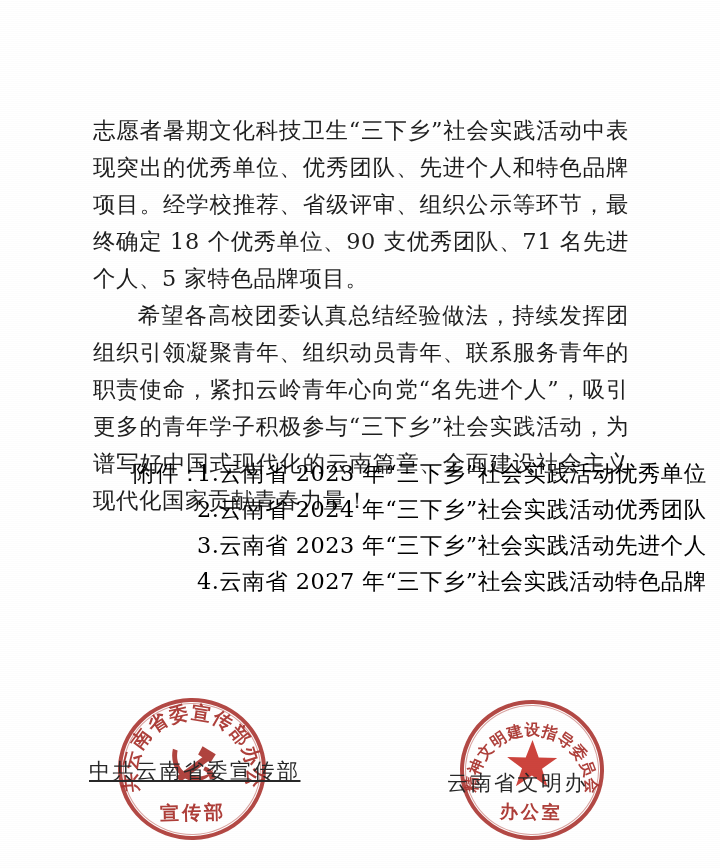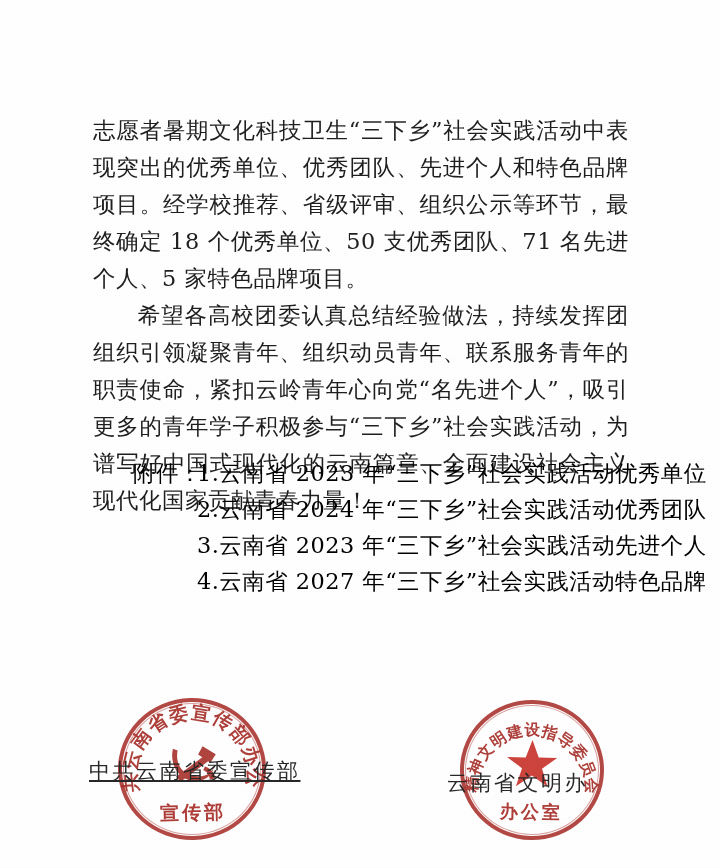--- a/index.html
+++ b/index.html
@@ -211,21 +211,21 @@
     background-image:
       repeating-linear-gradient(0deg, rgba(0,0,0,.6) 0px, rgba(0,0,0,0) 1px, rgba(0,0,0,0) 2px);
   }
 </style>
 </head>
 <body>
 
 <div class="page">
 
   <div class="doc-body">
-    <p class="para">志愿者暑期文化科技卫生“三下乡”社会实践活动中表现突出的优秀单位、优秀团队、先进个人和特色品牌项目。经学校推荐、省级评审、组织公示等环节，最终确定 18 个优秀单位、50 支优秀团队、71 名先进个人、5 家特色品牌项目。</p>
+    <p class="para">志愿者暑期文化科技卫生“三下乡”社会实践活动中表现突出的优秀单位、优秀团队、先进个人和特色品牌项目。经学校推荐、省级评审、组织公示等环节，最终确定 18 个优秀单位、90 支优秀团队、71 名先进个人、5 家特色品牌项目。</p>
     <p class="para indent">希望各高校团委认真总结经验做法，持续发挥团组织引领凝聚青年、组织动员青年、联系服务青年的职责使命，紧扣云岭青年心向党“名先进个人”，吸引更多的青年学子积极参与“三下乡”社会实践活动，为谱写好中国式现代化的云南篇章、全面建设社会主义现代化国家贡献青春力量！</p>
   </div>
 
   <div class="attachments">
     <div class="attach-row">
       <div class="attach-label">附件：</div>
       <div class="attach-list">
         <div class="attach-item">1.云南省 2023 年“三下乡”社会实践活动优秀单位</div>
         <div class="attach-item">2.云南省 2024 年“三下乡”社会实践活动优秀团队</div>
         <div class="attach-item">3.云南省 2023 年“三下乡”社会实践活动先进个人</div>

